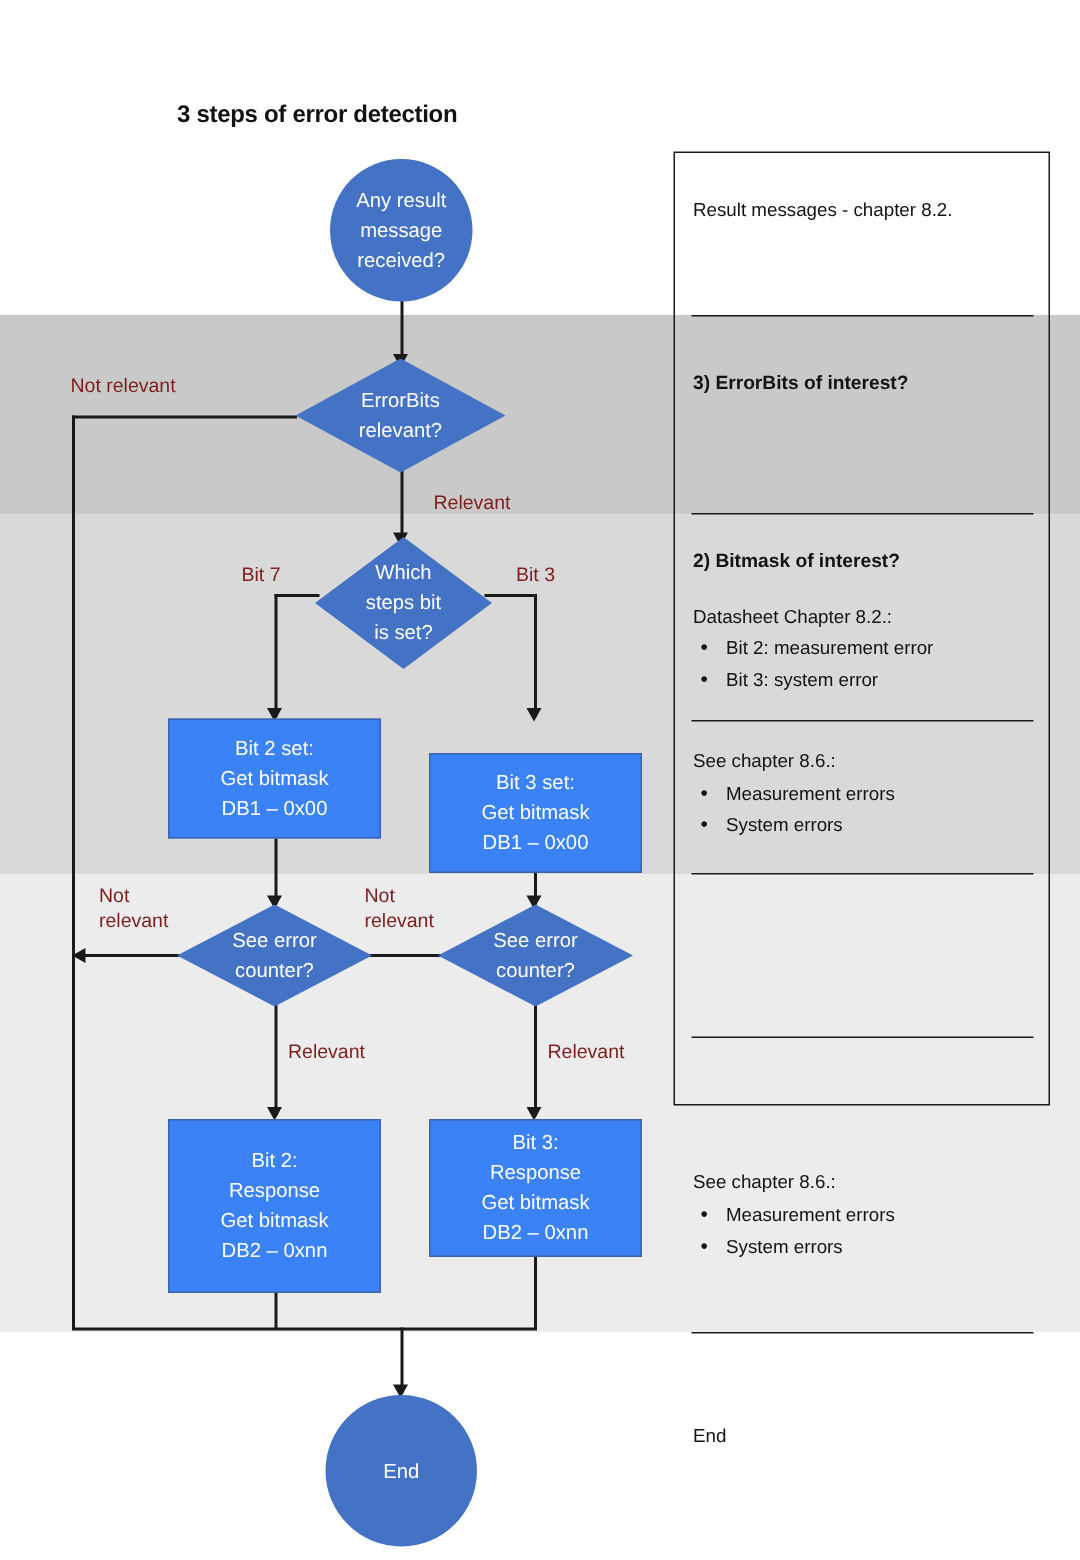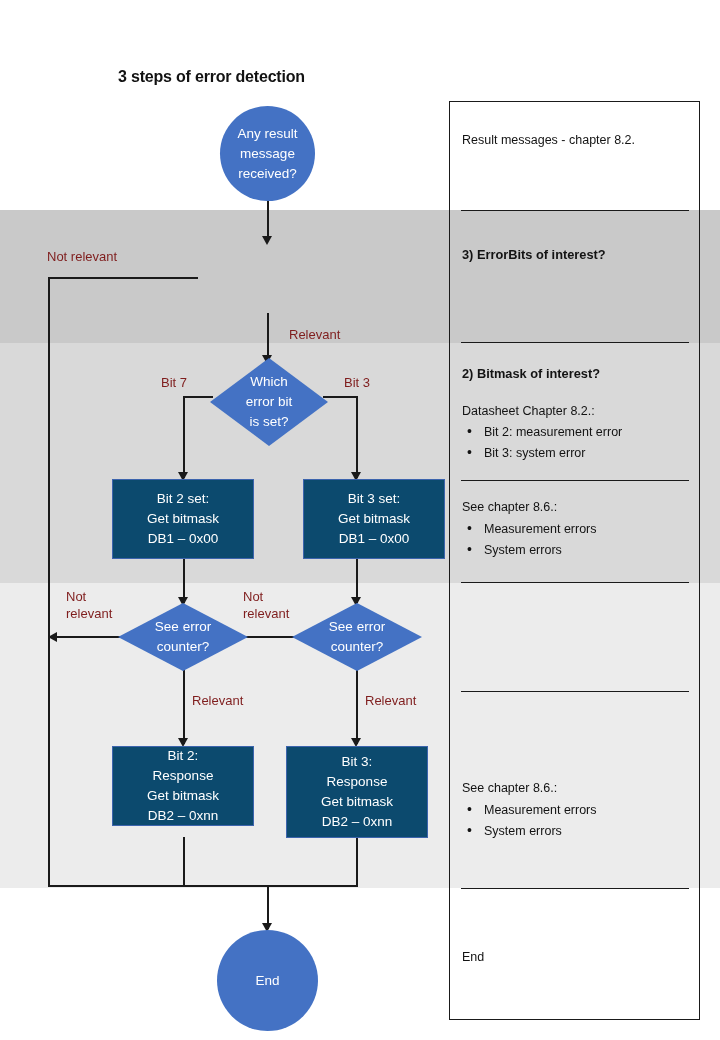--- a/index.html
+++ b/index.html
@@ -23,21 +23,21 @@
   }
 
   
   .node{position:absolute;box-sizing:border-box;}
   .circle{
     border-radius:50%;background:#4472c4;
     display:flex;align-items:center;justify-content:center;
     color:#ffffff;font-size:13.5px;line-height:20px;text-align:center;
   }
   .rect{
-    background:#0c4a6e;border:1px solid #3c64ad;
+    background:#3b82f6;border:1px solid #3c64ad;
     display:flex;align-items:center;justify-content:center;
     color:#ffffff;font-size:13.5px;line-height:20px;text-align:center;
   }
   .diamond{
     display:flex;align-items:center;justify-content:center;
     color:#ffffff;font-size:13.5px;line-height:20px;text-align:center;
   }
   .diamond .dshape{
     position:absolute;inset:0;background:#4472c4;
     clip-path:polygon(50% 0,100% 50%,50% 100%,0 50%);
@@ -60,21 +60,21 @@
   }
 
   
   .elabel{
     position:absolute;color:#7f1d1d;font-size:13px;line-height:17px;
     white-space:pre-line;
   }
 
   
   #reference-panel{
-    position:absolute;left:449px;top:101px;width:251px;height:919px;
+    position:absolute;left:449px;top:101px;width:251px;height:636px;
     border:1.4px solid #1a1a1a;box-sizing:border-box;background:transparent;
   }
   .panel-rule{position:absolute;left:11px;width:228px;height:1.4px;background:#1a1a1a;}
   .p-text{position:absolute;left:12px;font-size:12.5px;color:#131313;line-height:18px;}
   .p-head{font-weight:bold;font-size:12.8px;}
   .p-list{position:absolute;left:12px;font-size:12.5px;color:#131313;line-height:21px;margin:0;padding:0;list-style:none;}
   .p-list li{position:relative;padding-left:22px;}
   .p-list li:before{content:"\2022";position:absolute;left:5px;top:-1px;font-size:14px;}
 </style>
 </head>
@@ -126,49 +126,54 @@
   <div class="ln vln" style="left:356px;top:837px;height:49px;"></div>
   <div class="ln hln" style="left:48px;top:885px;width:310px;"></div>
 
   <div class="ln vln" style="left:267px;top:885px;height:44px;"></div>
   <div class="arrow-d" style="left:262.3px;top:923px;"></div>
 
   <div class="node circle" style="left: 220px; top: 106px; width: 95px; height: 95px; white-space: pre-line;" id="n-start">Any result
 message
 received?</div>
 
+  <div class="node diamond" style="left:197px;top:239px;width:140px;height:76px;">
+    <div class="dshape"></div>
+    <div class="dtext" style="white-space: pre-line;">ErrorBits
+relevant?</div>
+  </div>
 
   <div class="node diamond" style="left:210px;top:358px;width:118px;height:88px;">
     <div class="dshape"></div>
     <div class="dtext" style="white-space: pre-line;">Which
-error bit
+steps bit
 is set?</div>
   </div>
 
   <div class="node rect" style="left: 112px; top: 479px; width: 142px; height: 80px; white-space: pre-line;">Bit 2 set:
 Get bitmask
 DB1 – 0x00</div>
 
-  <div class="node rect" style="left: 286px; top: 479px; width: 142px; height: 80px; white-space: pre-line; margin-left: 17px;">Bit 3 set:
+  <div class="node rect" style="left: 286px; top: 502px; width: 142px; height: 80px; white-space: pre-line;">Bit 3 set:
 Get bitmask
 DB1 – 0x00</div>
 
   <div class="node diamond" style="left:118px;top:603px;width:130px;height:68px;">
     <div class="dshape"></div>
     <div class="dtext" style="white-space: pre-line;">See error
 counter?</div>
   </div>
 
   <div class="node diamond" style="left:292px;top:603px;width:130px;height:68px;">
     <div class="dshape"></div>
     <div class="dtext" style="white-space: pre-line;">See error
 counter?</div>
   </div>
 
-  <div class="node rect" style="left: 112px; top: 746px; width: 142px; height: 80px; white-space: pre-line;">Bit 2:
+  <div class="node rect" style="left: 112px; top: 746px; width: 142px; height: 116px; white-space: pre-line;">Bit 2:
 Response
 Get bitmask
 DB2 – 0xnn</div>
 
   <div class="node rect" style="left: 286px; top: 746px; width: 142px; height: 92px; white-space: pre-line;">Bit 3:
 Response
 Get bitmask
 DB2 – 0xnn</div>
 
   <div class="node circle" style="left:217px;top:930px;width:101px;height:101px;">End</div>

